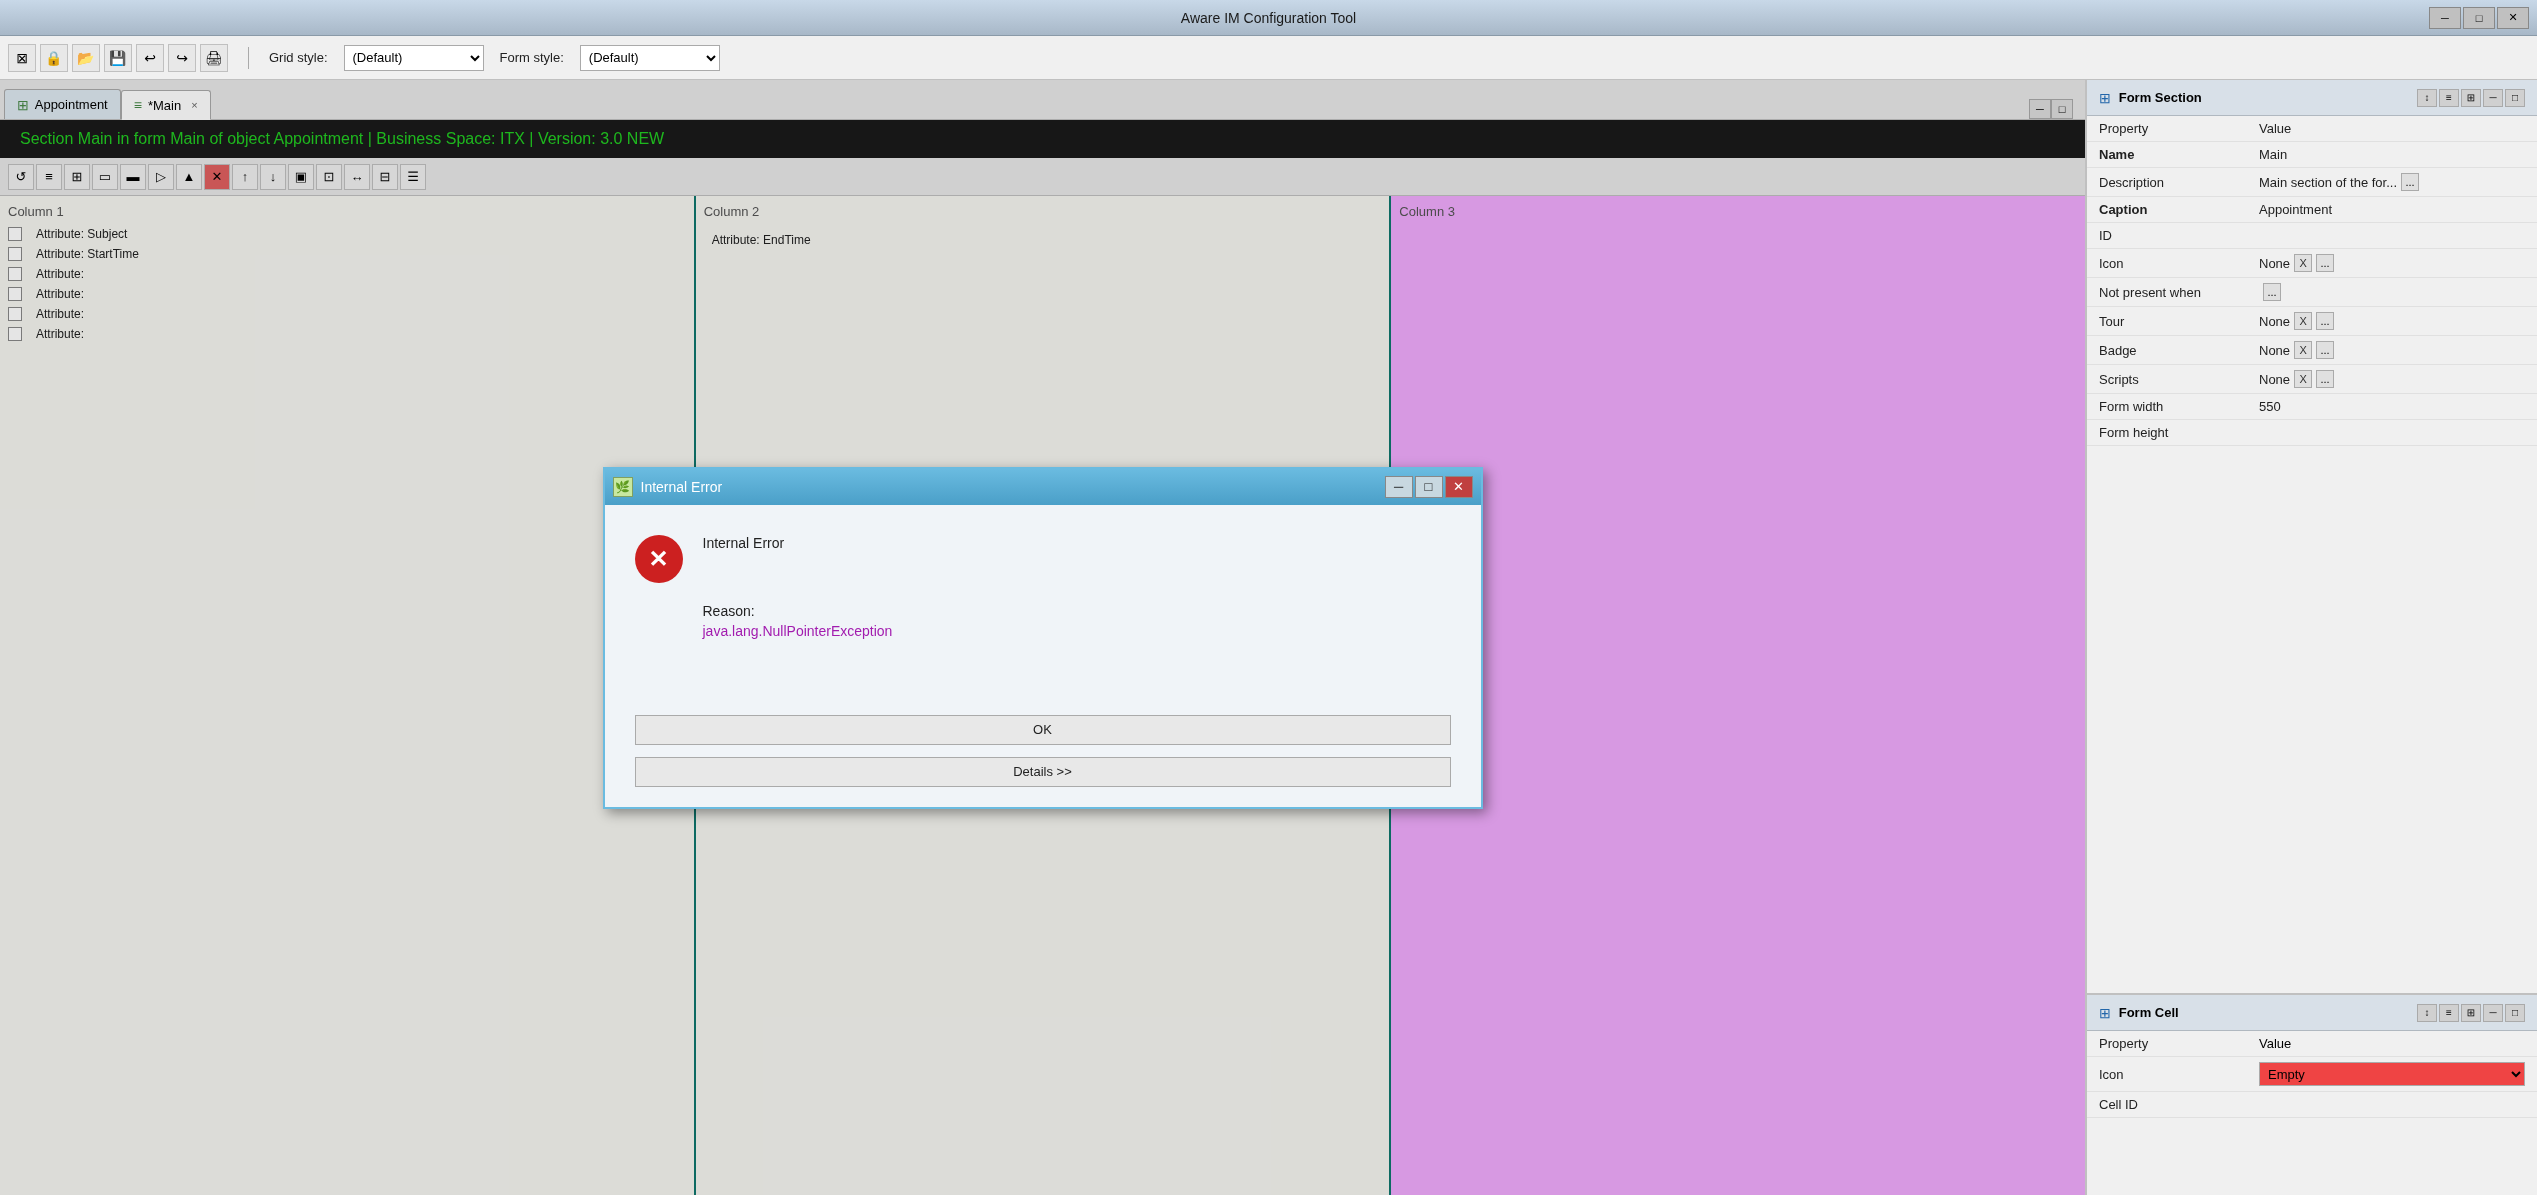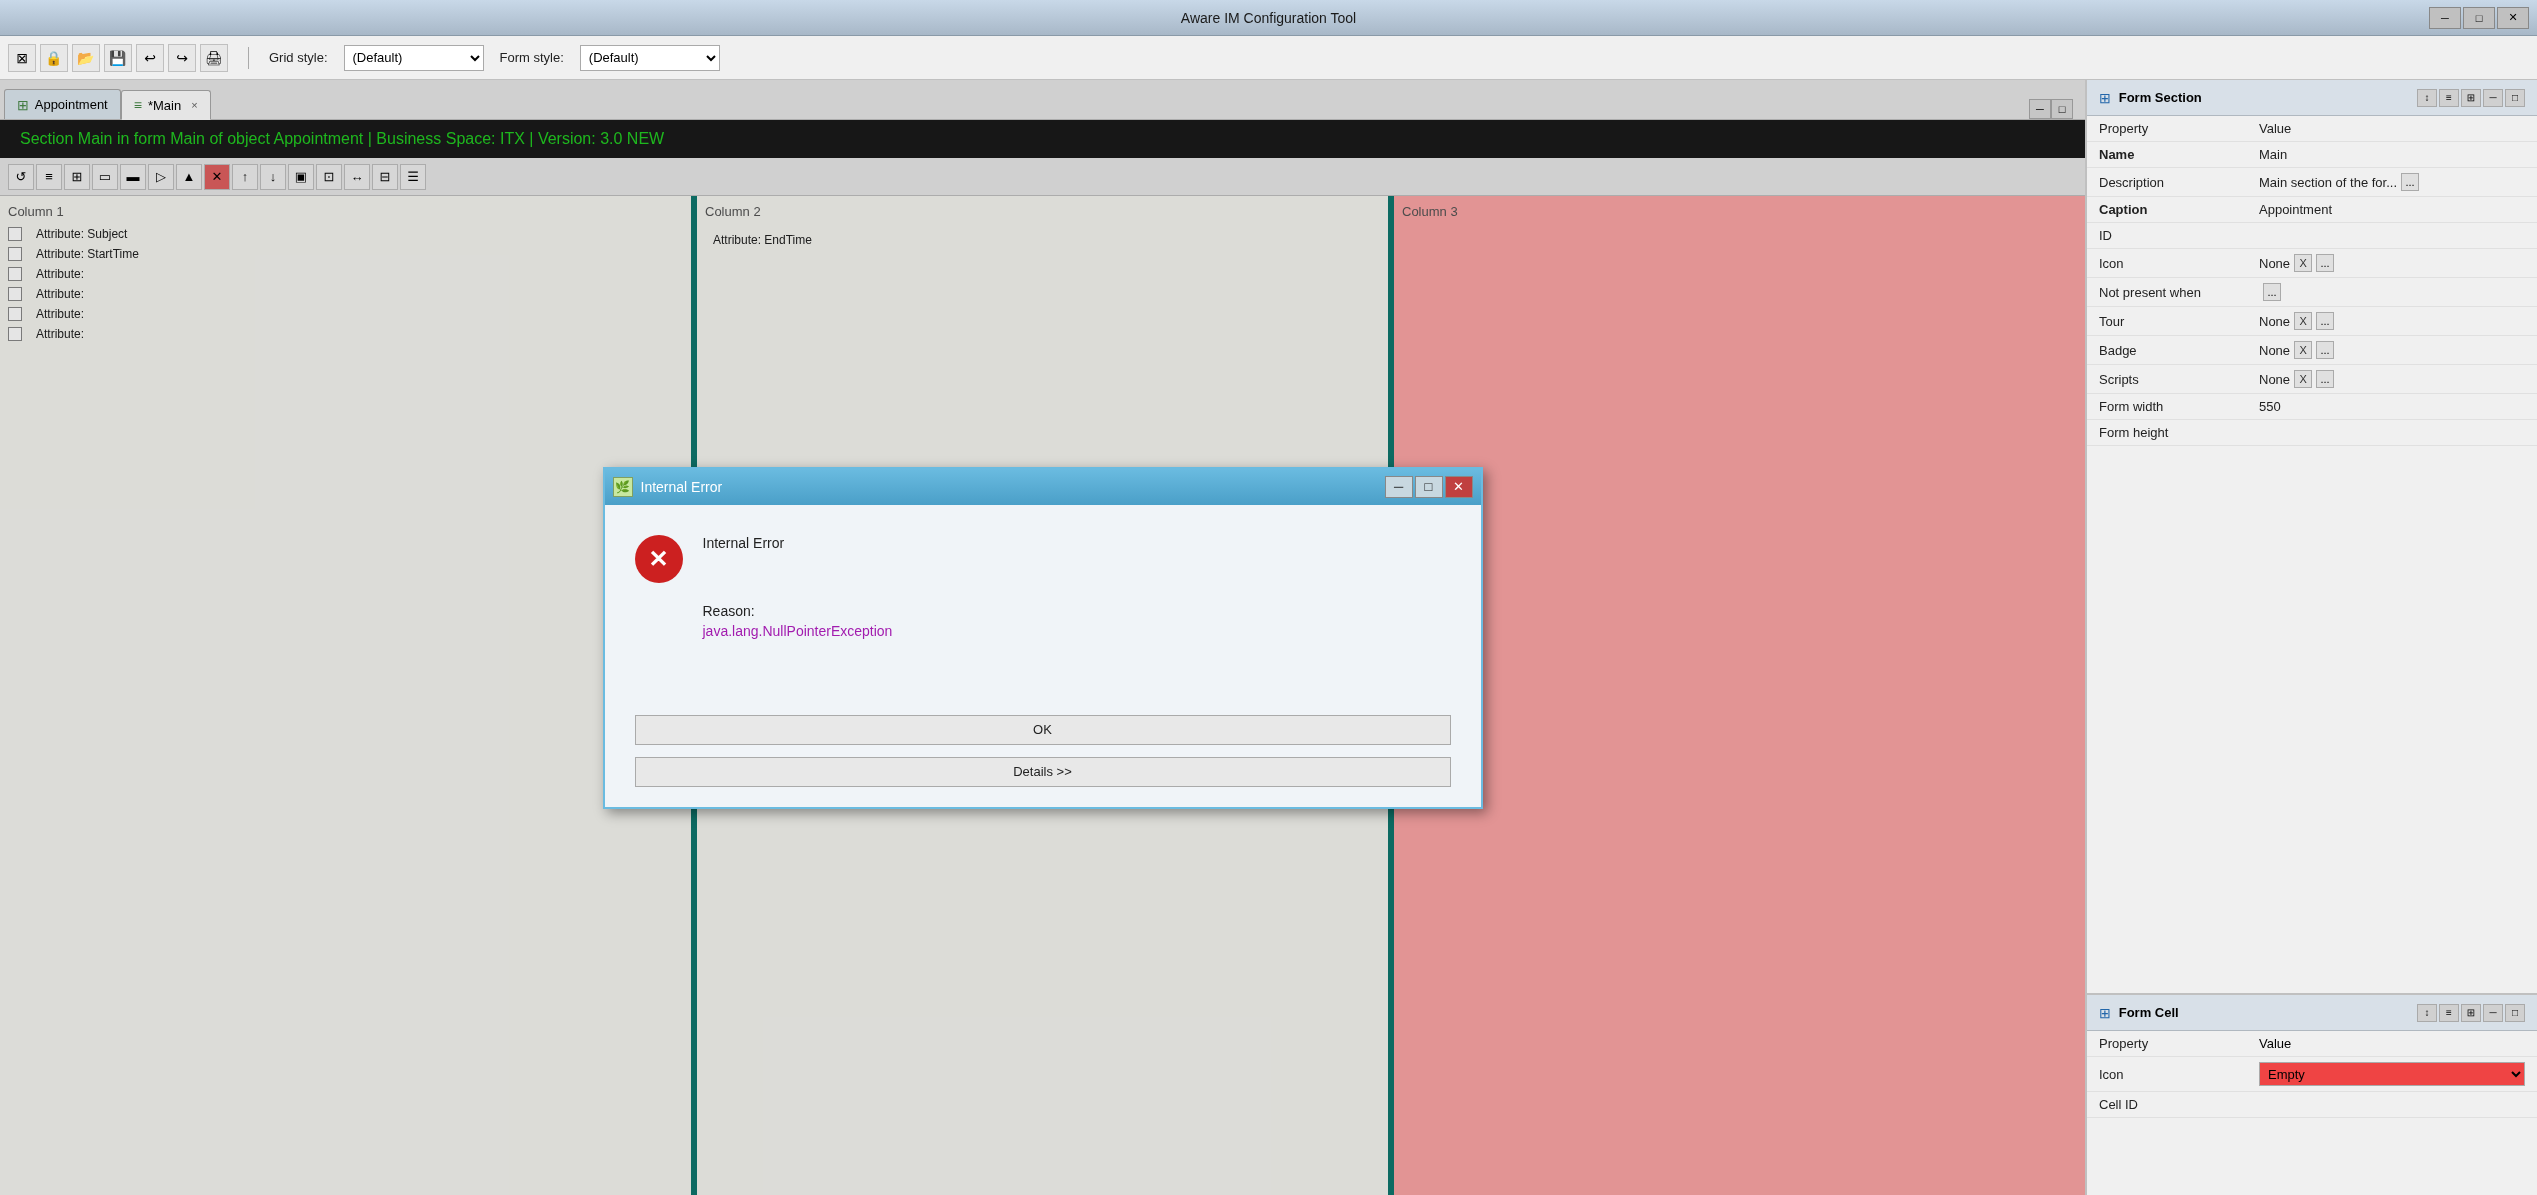--- a/index.html
+++ b/index.html
@@ -176,24 +176,24 @@
     .inner-btn.active { background: #b8d0e8; }
 
     
     .columns-area {
       display: flex;
       flex: 1;
       background: #f5f5f0;
     }
     .column {
       flex: 1;
-      border-right: 6px solid #0f766e;
+      border-right: 2px solid #0f766e;
       padding: 8px;
     }
-    .column:last-child { border-right: none; background: #fca5a5; }
+    .column:last-child { border-right: none; background: #f0abfc; }
     .column-header {
       font-size: 13px;
       color: #555;
       margin-bottom: 8px;
       font-weight: normal;
     }
     .attribute-row {
       display: flex;
       align-items: center;
       margin-bottom: 6px;

